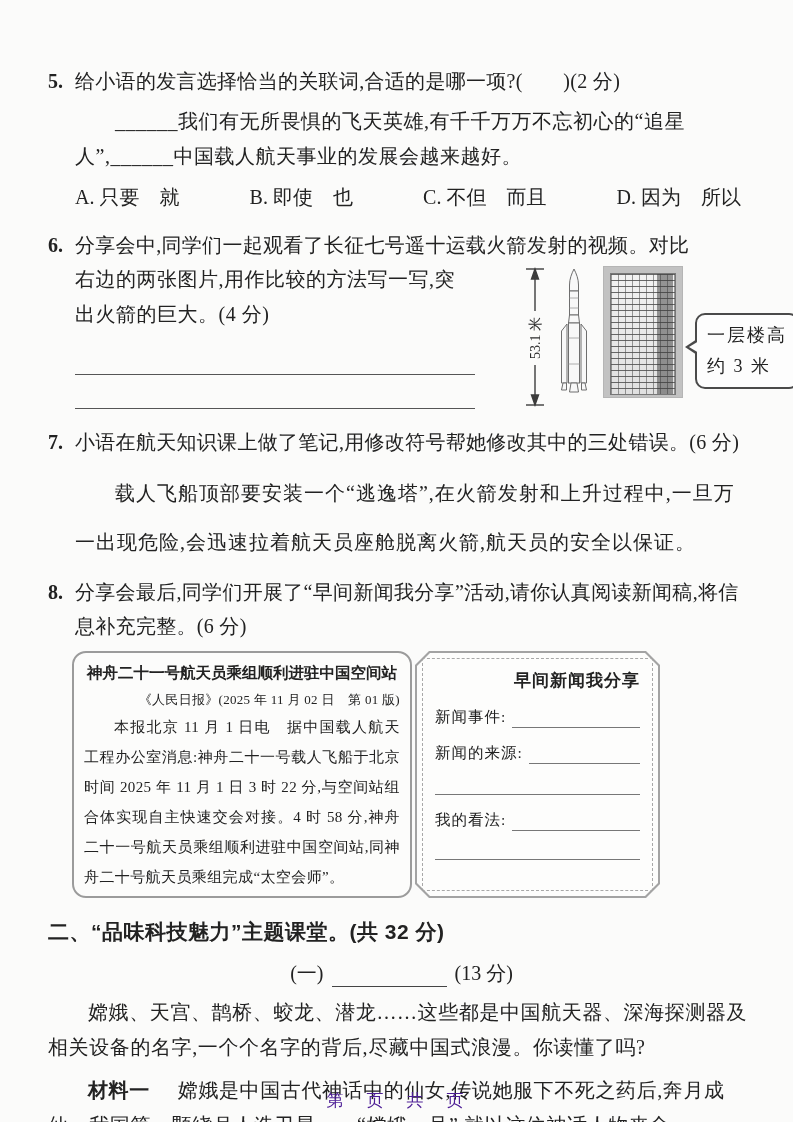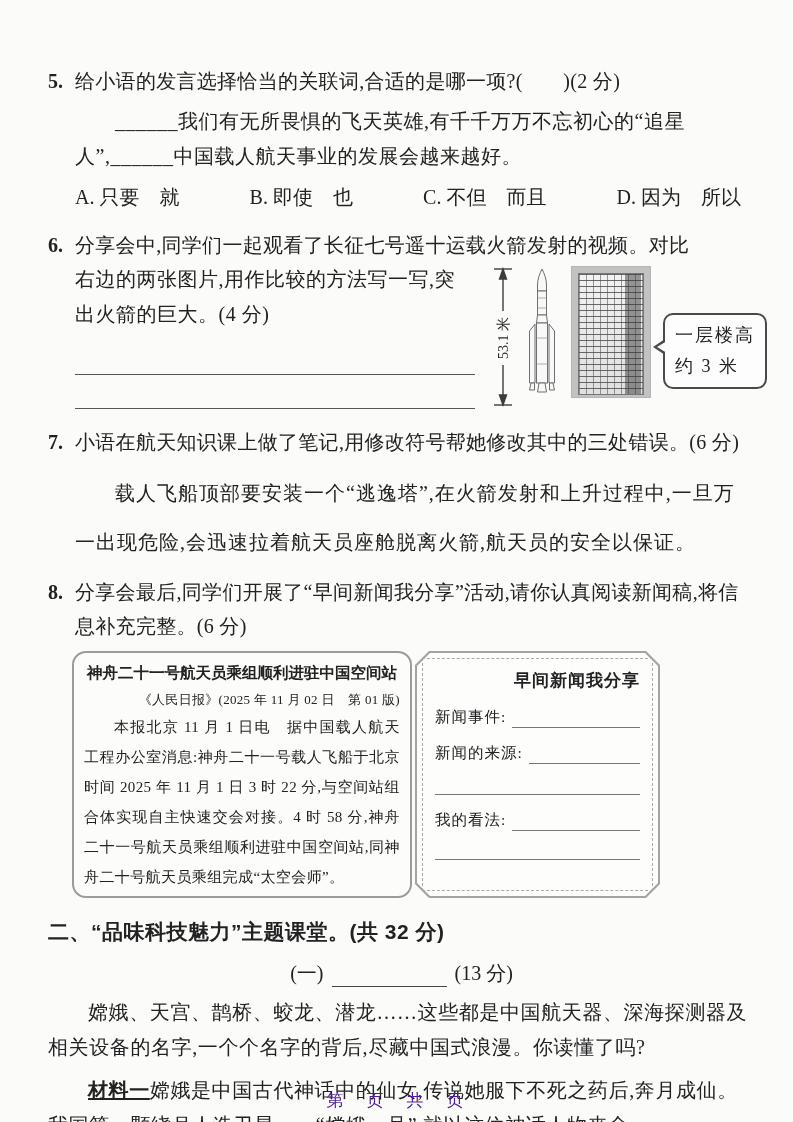--- a/index.html
+++ b/index.html
@@ -14,21 +14,21 @@
   .q-num{font-weight:bold;width:27px;flex-shrink:0;}
   .q-prompt{letter-spacing:.3px;}
 
   
   #q5{margin-bottom:14px;}
   .q5-body{margin:6px 0 0 27px;font-size:20px;line-height:35px;text-indent:2em;letter-spacing:.5px;}
   .q5-options{display:flex;justify-content:space-between;margin:6px 14px 0 27px;font-size:20px;line-height:34px;}
 
   
   #q6{margin-bottom:16px;}
-  .q6-row{display:flex;margin-left:27px;}
+  .q6-row{display:flex;margin-left:27px;gap:32px;}
   .q6-left{width:400px;flex-shrink:0;font-size:20px;line-height:35px;letter-spacing:.5px;}
   .q6-left p{margin:0;}
   .ans-line{border-bottom:1.5px solid #555;height:0;margin-top:42px;}
   .ans-line + .ans-line{margin-top:33px;}
   .q6-figure{display:flex;margin-left:12px;margin-top:4px;height:142px;align-items:flex-start;}
   .measure-svg{flex-shrink:0;}
   .rocket-svg{flex-shrink:0;margin-left:2px;}
   .photo{width:78px;height:130px;background:#c2c2c2;display:flex;align-items:flex-end;justify-content:center;border:1px solid #b5b5b5;margin-left:6px;flex-shrink:0;}
   .building{width:64px;height:120px;border:1px solid #777;margin-bottom:2px;
     background:
@@ -63,21 +63,21 @@
   .share-row .fill{flex:1;border-bottom:1px solid #777;margin-left:6px;height:1.15em;}
   .share-fullline{border-bottom:1px solid #777;height:0;margin-top:30px;}
   .share-fullline.second{margin-top:28px;}
 
   
   #sec2{margin-top:20px;}
   .sec-heading{font-size:21px;font-weight:bold;letter-spacing:.5px;font-family:"Liberation Sans","DejaVu Sans",sans-serif;}
   .sec-sub{text-align:center;font-size:20px;margin-top:14px;}
   .blankline{display:inline-block;width:115px;border-bottom:1.5px solid #444;height:20px;vertical-align:bottom;margin:0 8px;}
   .sec-intro,.sec-material{font-size:20px;line-height:35px;text-indent:2em;letter-spacing:.6px;margin:8px 0 0;}
-  .material-label{font-weight:bold;margin-right:0;text-decoration:underline;}
+  .material-label{font-weight:bold;margin-right:28px;}
 
   .page-footer{position:absolute;left:0;bottom:10px;width:100%;text-align:center;font-size:17px;letter-spacing:3px;color:#4c1d95;font-family:"Liberation Sans","DejaVu Sans",sans-serif;margin-top:24px;}
 </style>
 </head>
 <body>
 
 <div class="page">
 
   <section id="q5">
     <div class="q-head">

